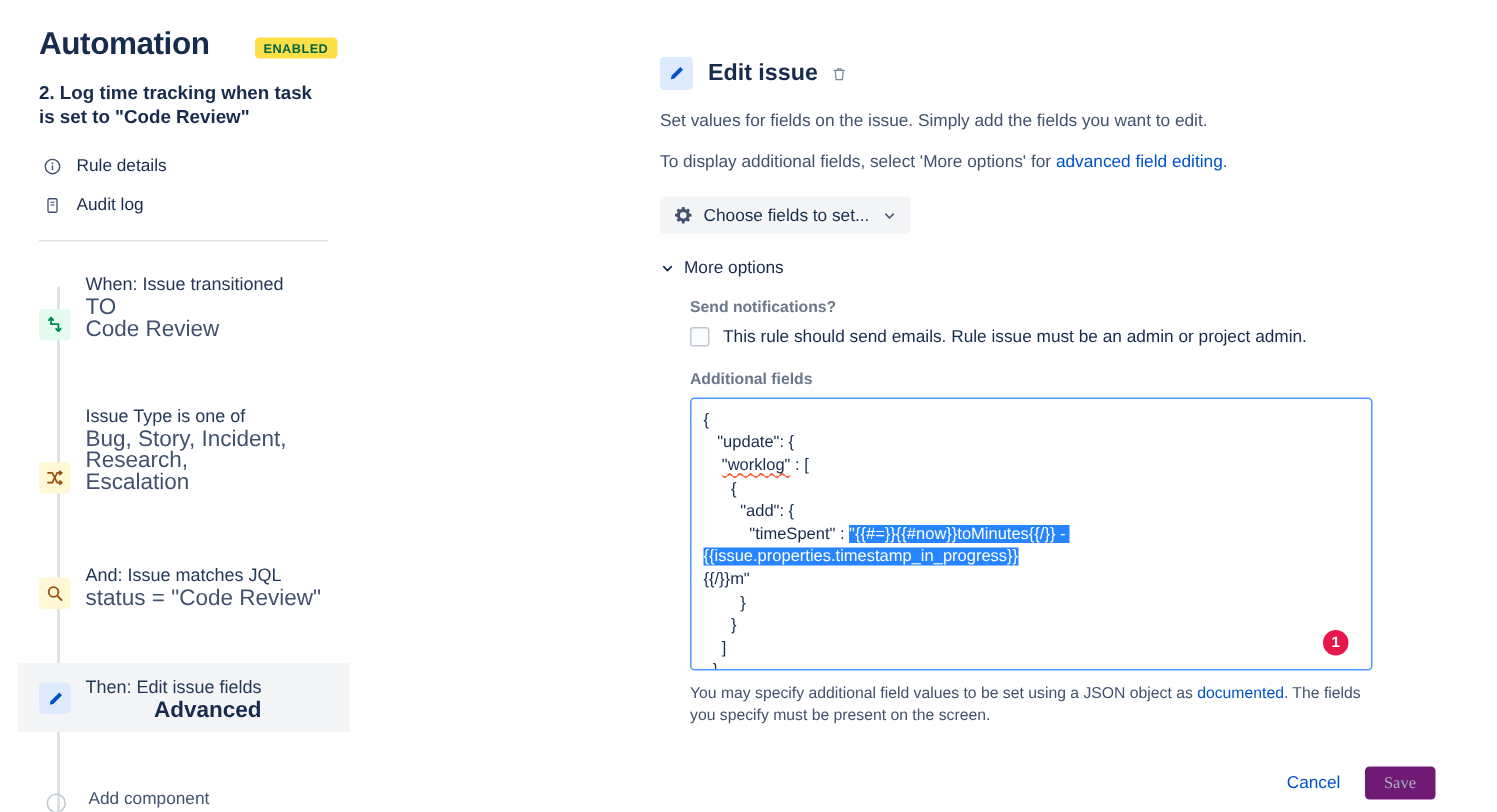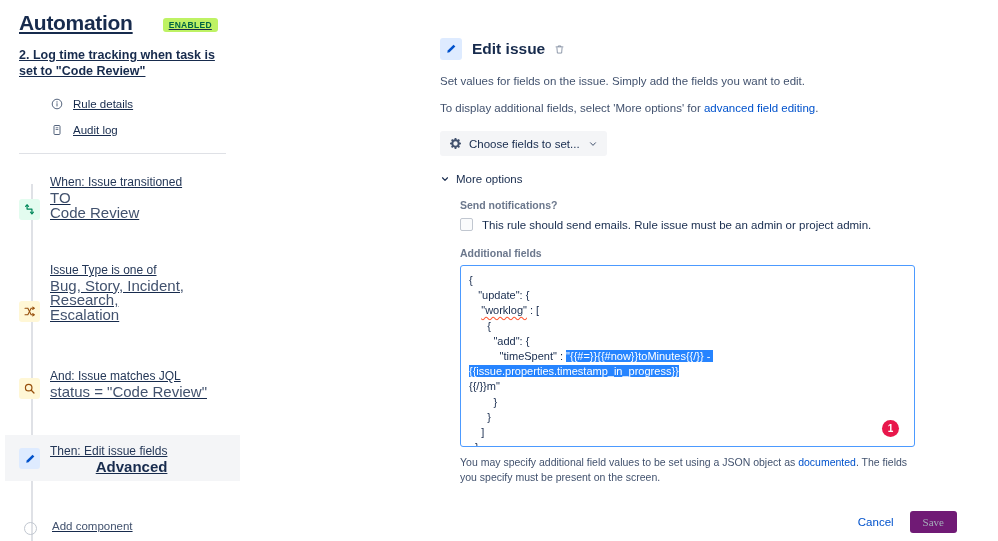--- a/index.html
+++ b/index.html
@@ -15,58 +15,56 @@
     overflow: hidden;
     position: relative;
   }
 
   
   .left-panel {
     position: absolute;
     left: 0; top: 0;
     width: 245px;
     height: 451px;
-    padding: 5px;
+    padding: 12px;
     box-sizing: border-box;
-    text-decoration: underline;
   }
   .app-title-row {
     display: flex;
     align-items: center;
     padding: 6px 14px 0 14px;
   }
   .app-title {
     font-size: 21px;
     font-weight: 700;
     letter-spacing: -0.3px;
     color: #172b4d;
     flex: 0 0 auto;
   }
   .enabled-badge {
     margin-left: 30px;
-    background: #bef264;
+    background: #fde047;
     color: #006644;
     font-size: 8.5px;
     font-weight: 700;
     letter-spacing: 0.3px;
     padding: 2px 6px 2px 6px;
     border-radius: 3px;
     margin-top: 3px;
   }
   .rule-name {
     padding: 12px 20px 0 14px;
     font-size: 12.5px;
     font-weight: 700;
     line-height: 16px;
     color: #172b4d;
   }
   .nav-list {
     margin-top: 12px;
     padding: 0 14px;
-    margin-left: 29px;
   }
   .nav-item {
     display: flex;
     align-items: center;
     height: 26px;
     font-size: 11.5px;
     color: #172b4d;
     cursor: pointer;
   }
   .nav-icon {

